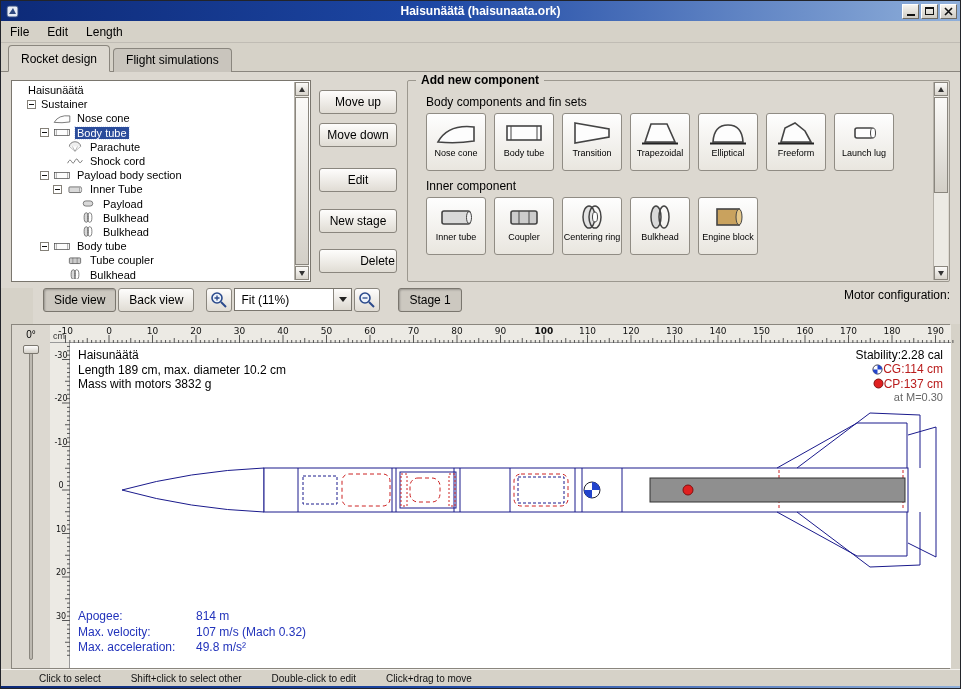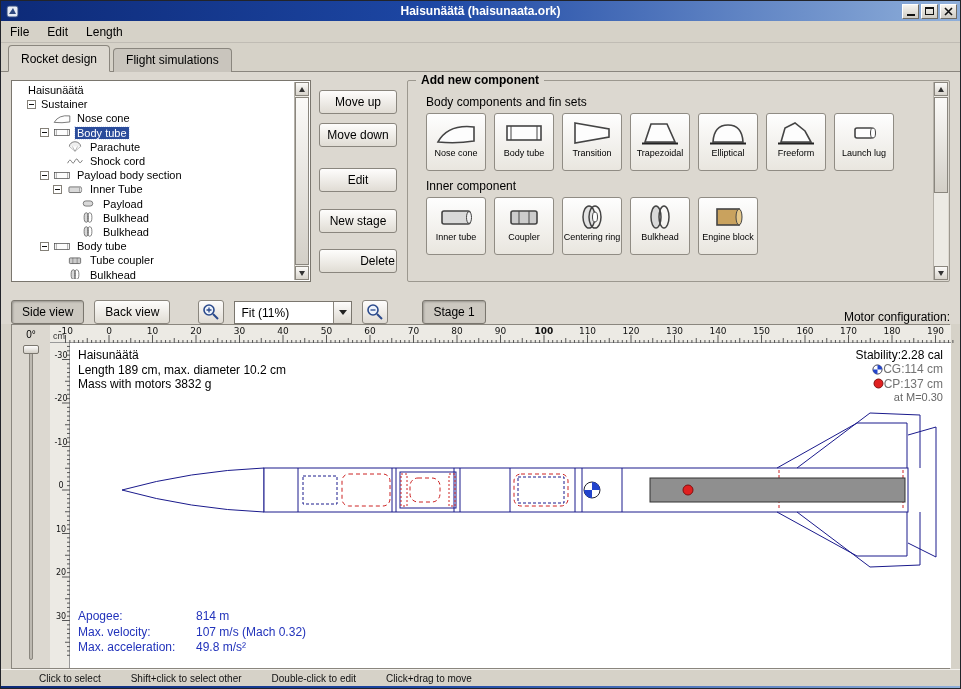--- a/index.html
+++ b/index.html
@@ -51,21 +51,21 @@
 
   .add-panel { flex:1; height:202px; border:1px solid #9c988f; border-radius:2px; position:relative; background:#dcd8d0; padding:10px 24px 6px 18px; }
   .panel-title { position:absolute; top:-8px; left:8px; background:#dcd8d0; padding:0 5px; font-weight:bold; }
   .group-label { font-size:12px; margin:4px 0 4px 0; }
   .comp-row { display:flex; gap:8px; margin-bottom:8px; }
   .comp-btn { width:60px; height:58px; background:linear-gradient(#fefefe,#e9e6df); border:1px solid #908c84; border-radius:3px; display:flex; flex-direction:column; align-items:center; justify-content:flex-start; padding-top:4px; }
   .comp-btn .cicon { height:30px; display:flex; align-items:center; }
   .comp-btn .clabel { font-size:9px; line-height:1.08; text-align:center; margin-top:1px; }
 
   
-  .view-toolbar { height:36px; flex:0 0 36px; display:flex; align-items:flex-end; padding:0 10px; gap:10px; background:#dcd8d0; }
+  .view-toolbar { height:36px; flex:0 0 36px; display:flex; align-items:flex-start; padding:0 10px; gap:2px; background:#dcd8d0;margin-left:32px; }
   .tbtn { height:24px; padding:0 10px; font-size:12px; }
   .tbtn.toggled { background:#ccc8c0; box-shadow:inset 1px 1px 2px rgba(0,0,0,.25); border-color:#7a766e; }
   .zbtn { width:26px; height:24px; display:flex; align-items:center; justify-content:center; padding:0; }
   .combo { display:inline-flex; align-items:center; background:#fff; border:1px solid #7a766e; height:23px; }
   .combo-val { padding:0 6px; flex:1; white-space:nowrap; }
   .combo-arrow { width:18px; align-self:stretch; background:linear-gradient(#fdfcfb,#dcd8d0); border-left:1px solid #8a867e; display:flex; align-items:center; justify-content:center; }
   .arrow-down { width:0; height:0; border:4px solid transparent; border-top:5px solid #222; margin-top:4px; }
   .combo.zoom { width:118px; }
   .combo.motor { width:150px; }
   .flex-fill { flex:1; }
@@ -80,21 +80,21 @@
   .cell-hruler svg, .cell-vruler svg { overflow:visible; display:block; }
   .cell-rot { background:#dcd8d0; position:relative; }
   .rot-track { position:absolute; left:17px; top:4px; bottom:8px; width:4px; background:#bdb9b1; border:1px solid #8a867e; border-radius:2px; }
   .rot-thumb { position:absolute; left:11px; top:2px; width:16px; height:9px; background:linear-gradient(#fdfcfb,#d3cfc7); border:1px solid #7a766e; border-radius:2px; }
   .cell-vruler { background:#eceae4; border-right:1px solid #999; }
   .cell-canvas { position:relative; background:#fff; overflow:hidden; }
 
   .info-tl { position:absolute; left:8px; top:5px; font-size:12px; line-height:1.22; }
   .info-tr { position:absolute; right:8px; top:5px; font-size:12px; line-height:1.2; text-align:right; }
   .info-tr .row { display:flex; justify-content:flex-end; align-items:center; gap:0; }
-  .blue { color:#737373; }
+  .blue { color:#b91c1c; }
   .dim  { color:#666; font-size:11px; }
   .info-bl { position:absolute; left:8px; bottom:12px; font-size:12px; line-height:1.3; color:#2233bb; }
   .fs-label { display:inline-block; width:118px; }
 
   
   .statusbar { height:17px; flex:0 0 17px; background:#d6d2c8; border-top:1px solid #f2f0ec; display:flex; align-items:center; padding-left:38px; font-size:10px; color:#111;text-align:right; }
   .statusbar span { margin-right:30px; }
   .bottom-edge { height:7px; flex:0 0 7px; background:linear-gradient(90deg,#0d2a78 0%,#1d47a4 45%,#8fafda 100%); }
 </style>
 </head>

